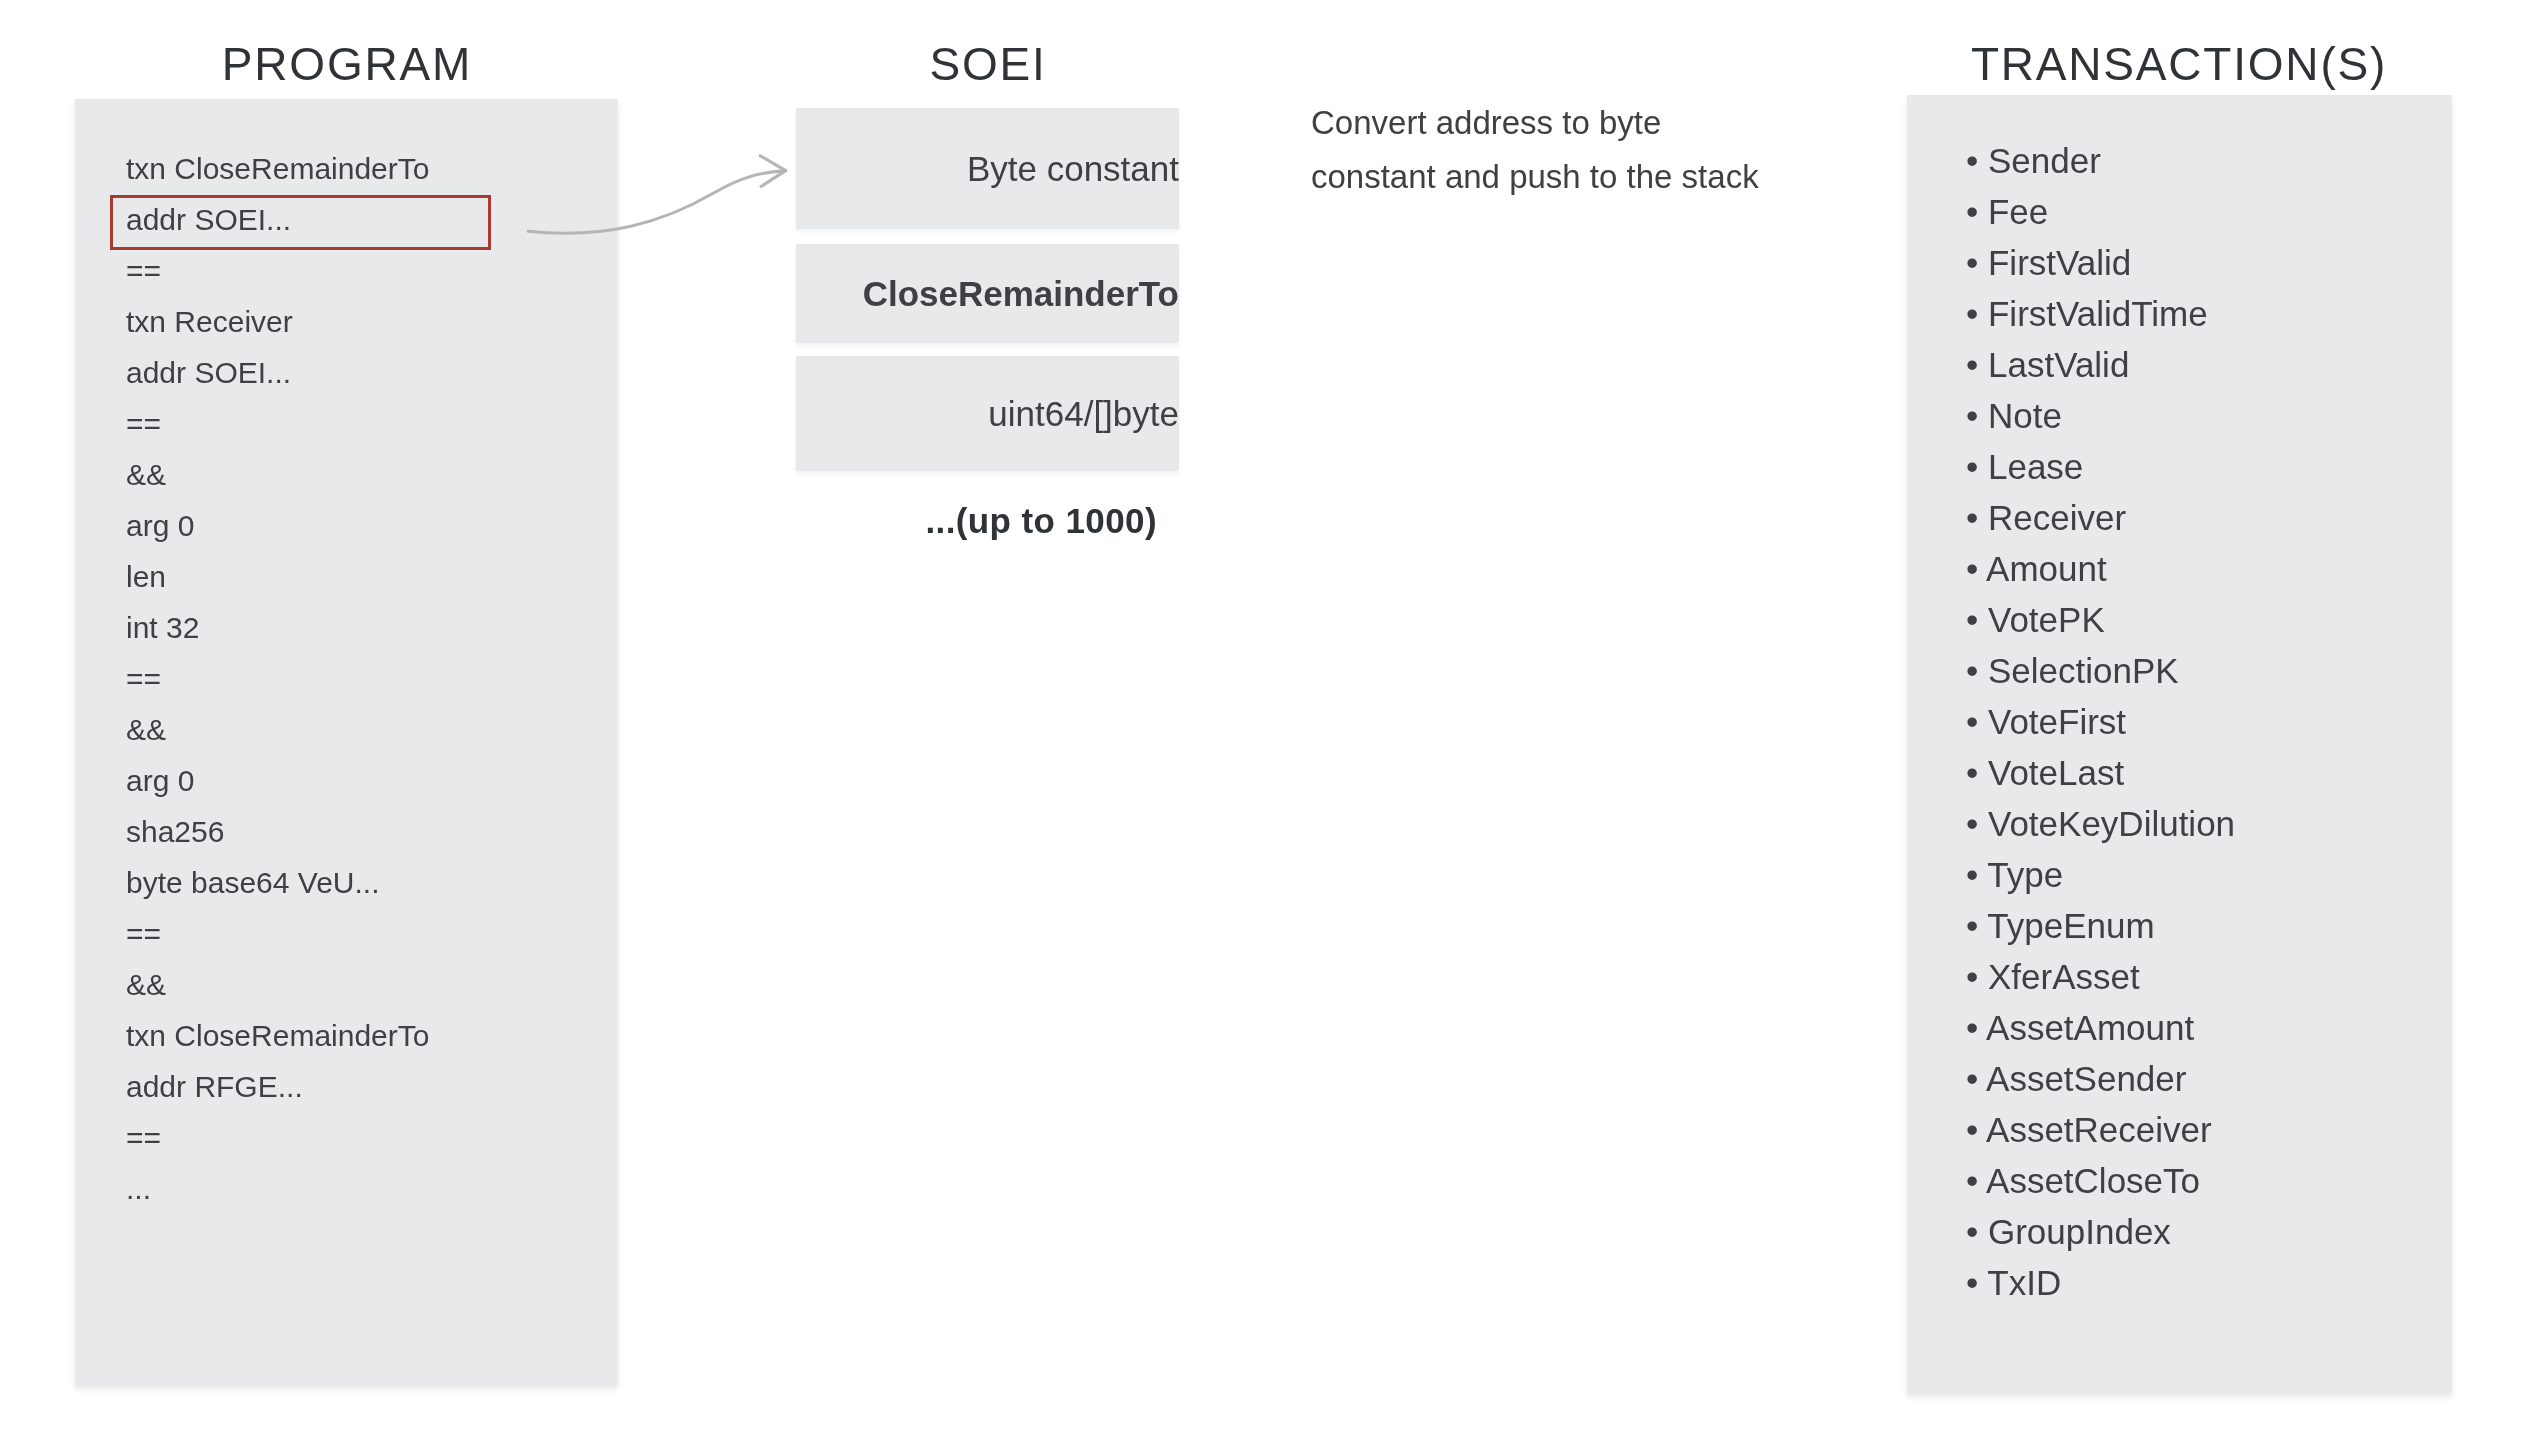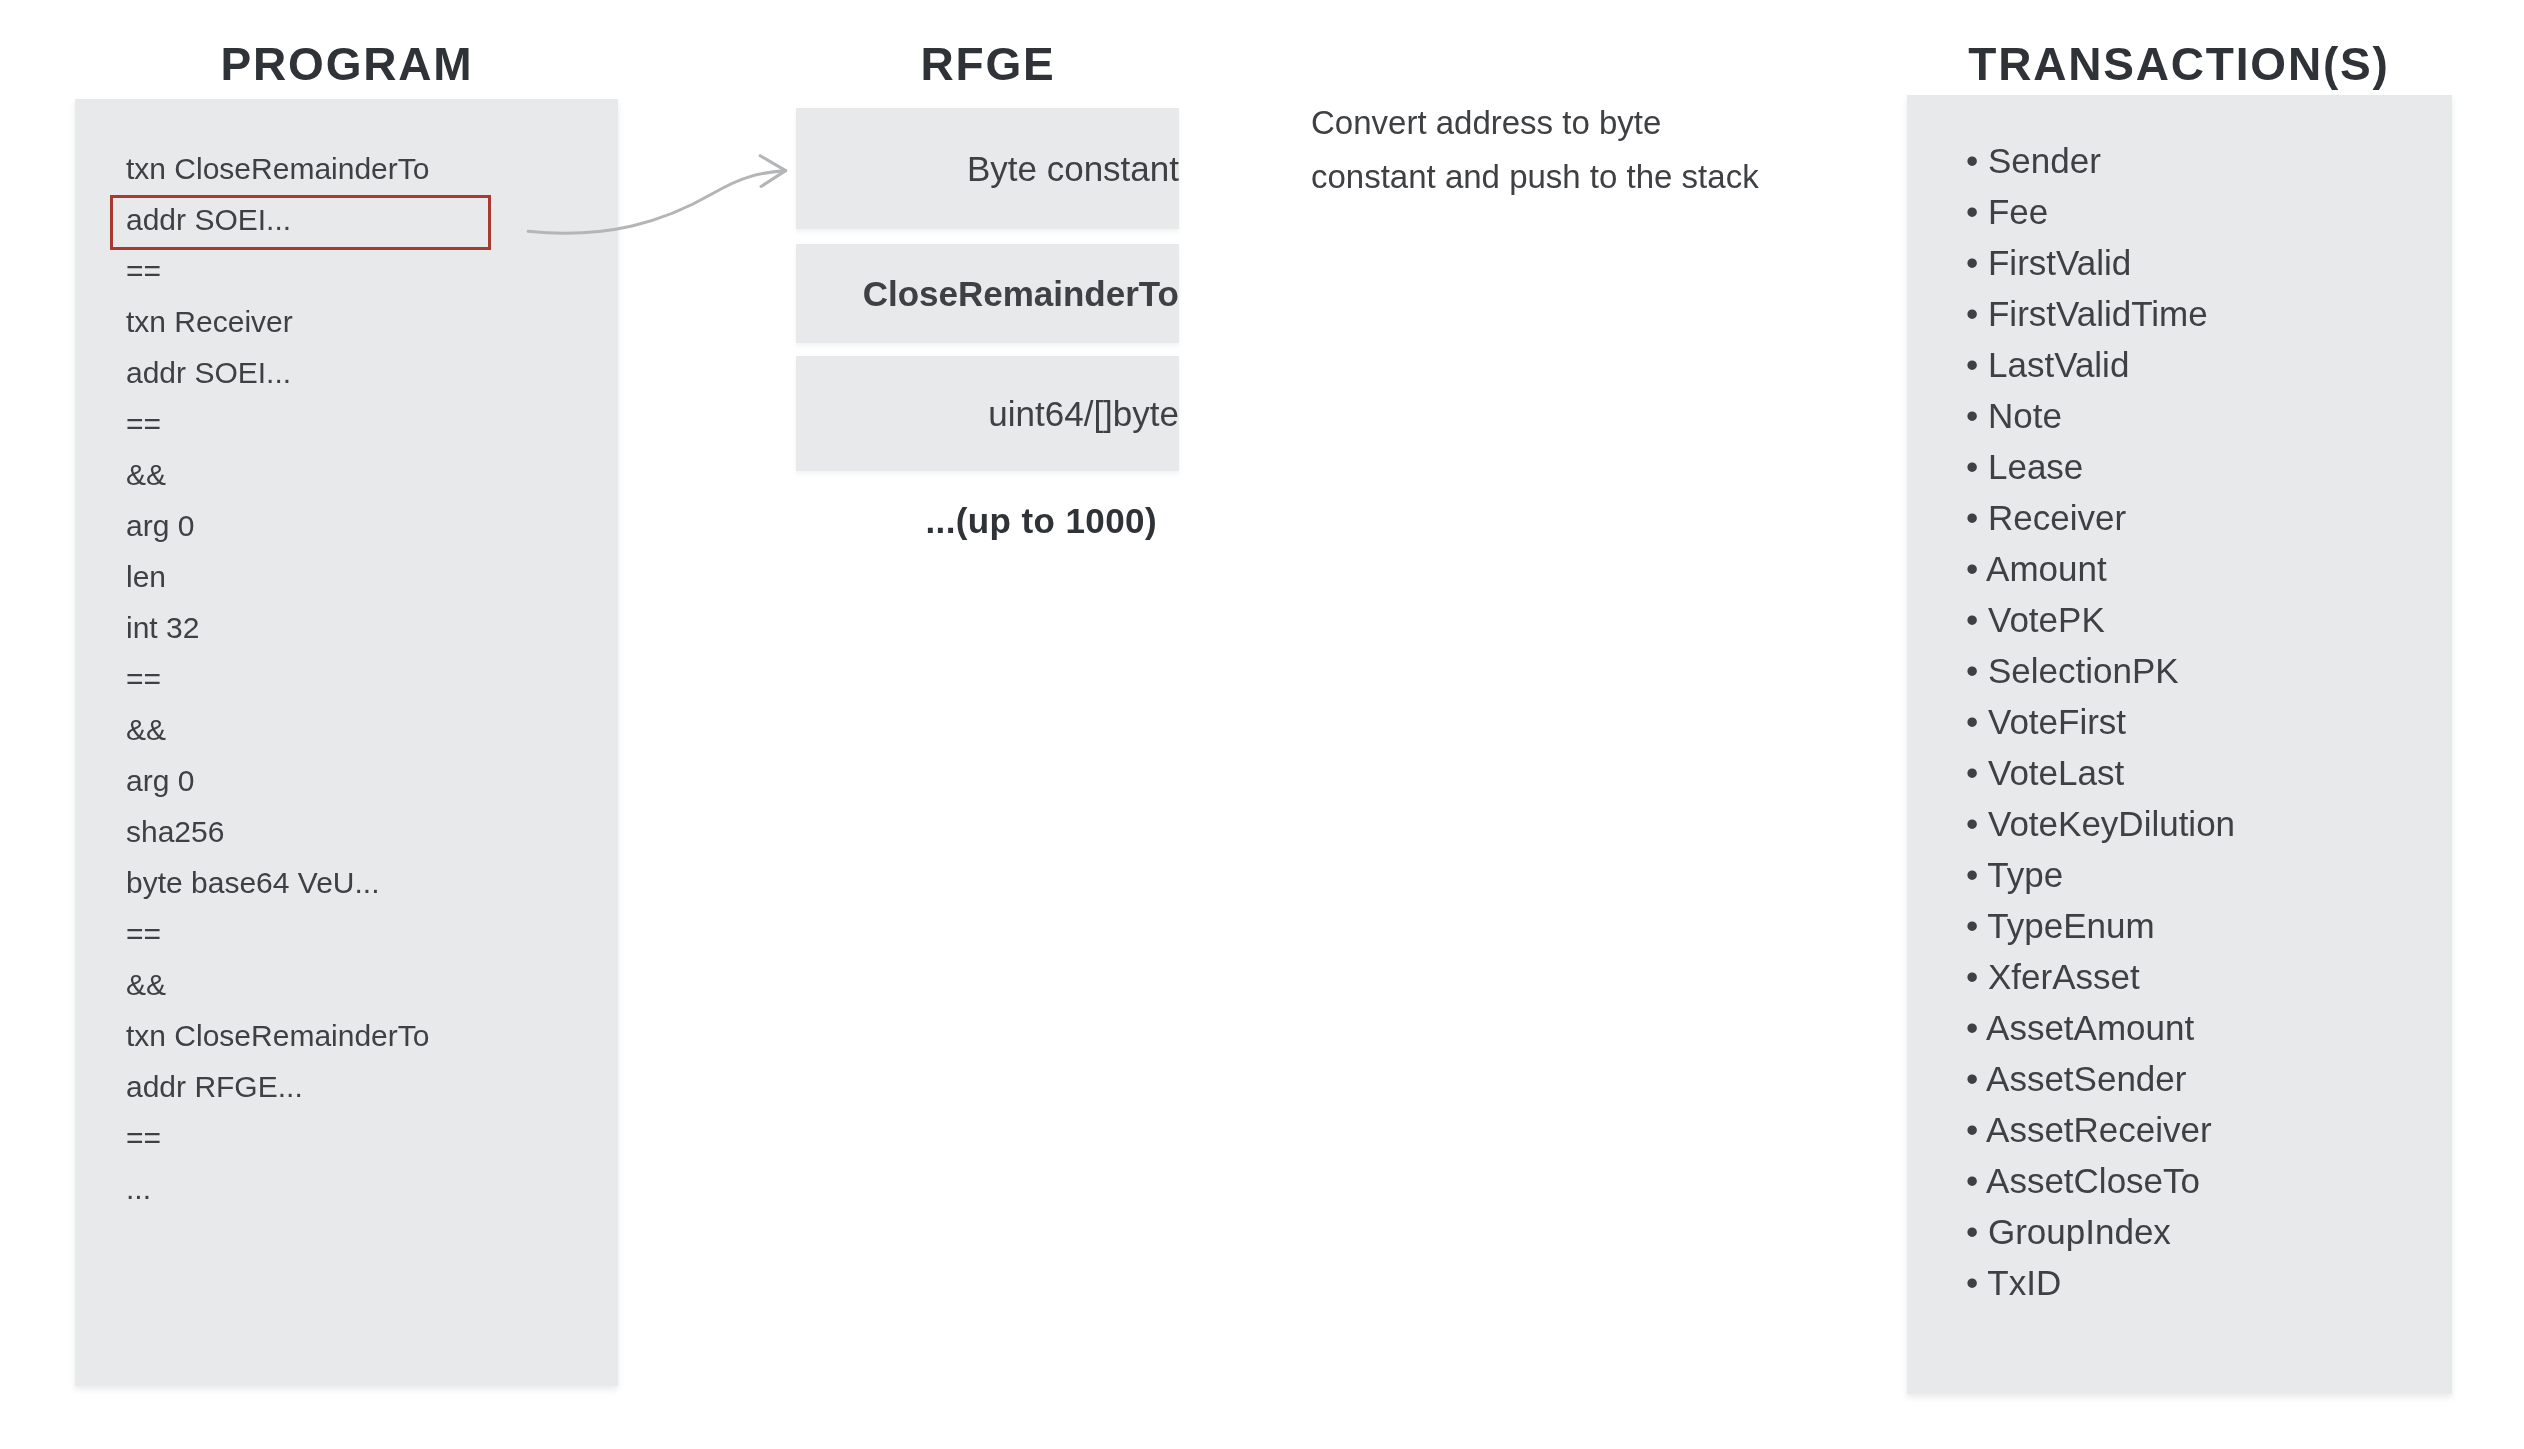--- a/index.html
+++ b/index.html
@@ -13,21 +13,21 @@
   html,body{margin:0;padding:0;}
   body{
     width:2525px;height:1450px;
     background:#ffffff;
     font-family:"Liberation Sans", sans-serif;
     position:relative;
     overflow:hidden;
   }
   .col-title{
     position:absolute;top:37px;
-    font-size:46px;font-weight:bold;letter-spacing:1.8px;
+    font-size:46px;font-weight:normal;letter-spacing:1.8px;
     color:var(--title);
     transform:translateX(-50%);
     white-space:nowrap;
   }
   .program-title{left:347px;}
   .stack-title{left:988px;}
   .txn-title{left:2179px;}
 
   .panel{
     position:absolute;
@@ -88,21 +88,21 @@
     <div class="code-list"><div>txn CloseRemainderTo</div><div>addr SOEI...</div><div>==</div><div>txn Receiver</div><div>addr SOEI...</div><div>==</div><div>&amp;&amp;</div><div>arg 0</div><div>len</div><div>int 32</div><div>==</div><div>&amp;&amp;</div><div>arg 0</div><div>sha256</div><div>byte base64 VeU...</div><div>==</div><div>&amp;&amp;</div><div>txn CloseRemainderTo</div><div>addr RFGE...</div><div>==</div><div>...</div></div>
   </div>
 
   <div class="highlight-box"></div>
 
   <svg class="arrow-svg" viewBox="0 0 380 140" aria-hidden="true">
     <path d="M40,113 C130,122 195,102 250,70 C285,50 305,46 333,44"></path>
     <path d="M333,44 L304,27 M333,44 L305,62"></path>
   </svg>
 
-  <div class="col-title stack-title">RFGE</div>
+  <div class="col-title stack-title">SOEI</div>
 
   <div class="stack-box stack-box-0">
     <span>Byte constant</span>
   </div>
   <div class="stack-box stack-box-1">
     <span>CloseRemainderTo</span>
   </div>
   <div class="stack-box stack-box-2">
     <span>uint64/[]byte</span>
   </div>

